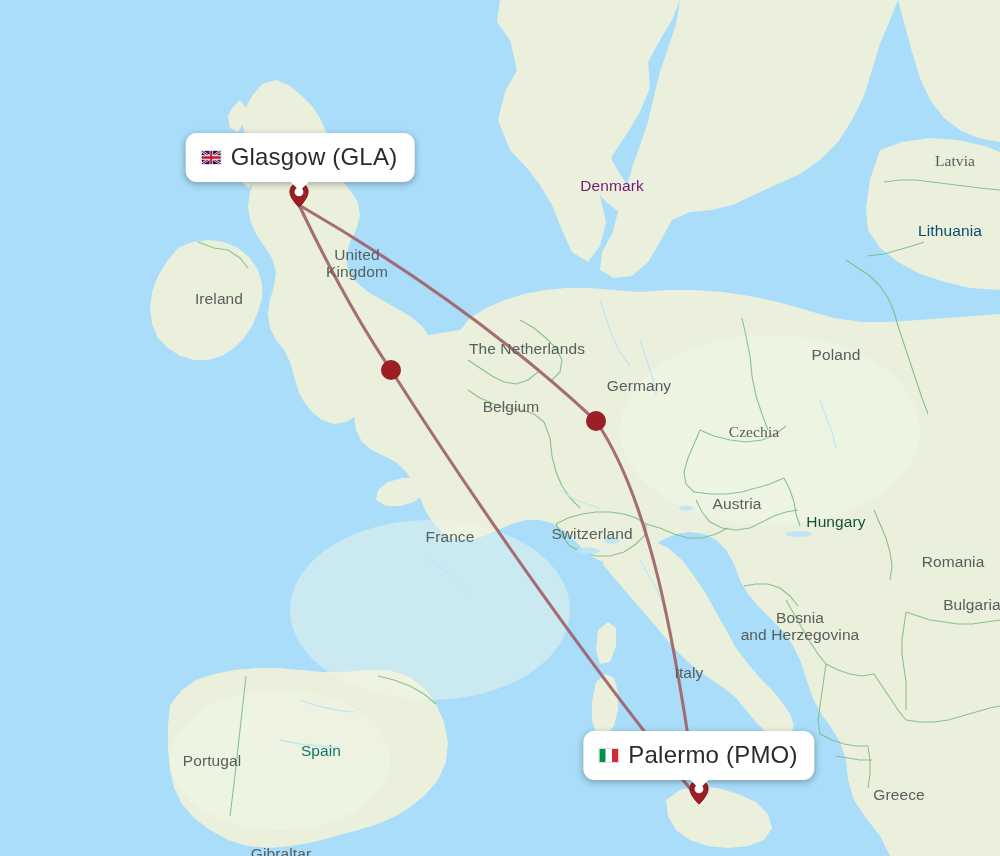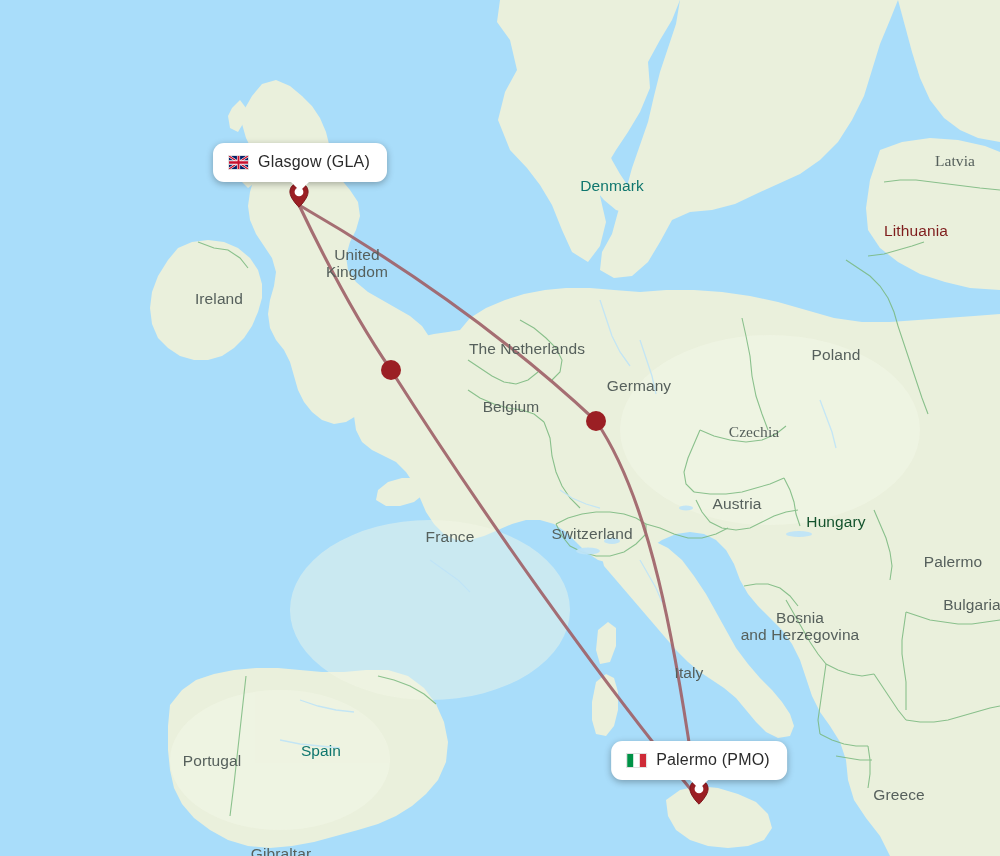--- a/index.html
+++ b/index.html
@@ -52,21 +52,21 @@
     position: absolute;
     bottom: -9px;
     left: 50%;
     margin-left: -10px;
     width: 0; height: 0;
     border-left: 10px solid transparent;
     border-right: 10px solid transparent;
     border-top: 10px solid #ffffff;
   }
   .tooltip .label-text {
-    font-size: 16px;
+    font-size: 24px;
     color: #2b2b2b;
     font-family: "Liberation Sans", sans-serif;
     letter-spacing: 0.2px;
   }
   .flag {
     width: 21px;
     height: 15px;
     flex: 0 0 auto;
     display: block;
     border: 0.5px solid rgba(0,0,0,0.12);
@@ -286,35 +286,35 @@
 
       <g fill="none" stroke="#a0636a" stroke-width="3.1" stroke-linecap="round" opacity="0.92">
         <path d="M 299 205 C 420 275 520 350 596 421 C 650 500 675 640 697 797"></path>
         <path d="M 299 205 C 330 270 360 325 391 370 C 480 510 600 680 697 797"></path>
       </g>
     </g>
   </svg>
 
   <div id="country-labels">
       <div class="country-label" style="left: 955px; top: 160px; color: rgb(86, 96, 92); font-family: Liberation Serif, serif;">Latvia</div>
-      <div class="country-label" style="left: 916px; top: 230px; color: #7f1d1d; text-align: center;">Lithuania</div>
-      <div class="country-label" style="left: 612px; top: 185px; color: #0f766e; text-align: right;">Denmark</div>
+      <div class="country-label" style="left: 950px; top: 230px; color: #0c4a6e; text-align: center;">Lithuania</div>
+      <div class="country-label" style="left: 612px; top: 185px; color: #701a75; text-align: right;">Denmark</div>
       <div class="country-label" style="left: 836px; top: 354px; color: rgb(86, 96, 92);">Poland</div>
       <div class="country-label" style="left: 219px; top: 298px; color: rgb(86, 96, 92);">Ireland</div>
       <div class="country-label" style="left: 357px; top: 263px; color: rgb(86, 96, 92);">United
 Kingdom</div>
       <div class="country-label" style="left: 527px; top: 348px; color: rgb(86, 96, 92);">The Netherlands</div>
       <div class="country-label" style="left: 639px; top: 385px; color: rgb(86, 96, 92);">Germany</div>
       <div class="country-label" style="left: 511px; top: 406px; color: rgb(86, 96, 92);">Belgium</div>
       <div class="country-label" style="left: 754px; top: 431px; color: rgb(86, 96, 92); font-family: Liberation Serif, serif;">Czechia</div>
       <div class="country-label" style="left: 737px; top: 503px; color: rgb(86, 96, 92);">Austria</div>
       <div class="country-label" style="left: 836px; top: 521px; color: #14532d;">Hungary</div>
       <div class="country-label" style="left: 592px; top: 533px; color: rgb(86, 96, 92);">Switzerland</div>
       <div class="country-label" style="left: 450px; top: 536px; color: rgb(86, 96, 92);">France</div>
-      <div class="country-label" style="left: 953px; top: 561px; color: rgb(86, 96, 92);">Palermo</div>
+      <div class="country-label" style="left: 953px; top: 561px; color: rgb(86, 96, 92);">Romania</div>
       <div class="country-label" style="left: 800px; top: 626px; color: rgb(86, 96, 92);">Bosnia
 and Herzegovina</div>
       <div class="country-label" style="left: 972px; top: 604px; color: rgb(86, 96, 92);">Bulgaria</div>
       <div class="country-label" style="left: 689px; top: 672px; color: rgb(86, 96, 92);">Italy</div>
       <div class="country-label" style="left: 899px; top: 774px; color: rgb(86, 96, 92); margin-top: 20px;">Greece</div>
       <div class="country-label" style="left: 321px; top: 750px; color: #0f766e;">Spain</div>
       <div class="country-label" style="left: 212px; top: 760px; color: rgb(86, 96, 92);">Portugal</div>
       <div class="country-label" style="left: 281px; top: 853px; color: rgb(86, 96, 92);">Gibraltar</div>
     </div>
 

